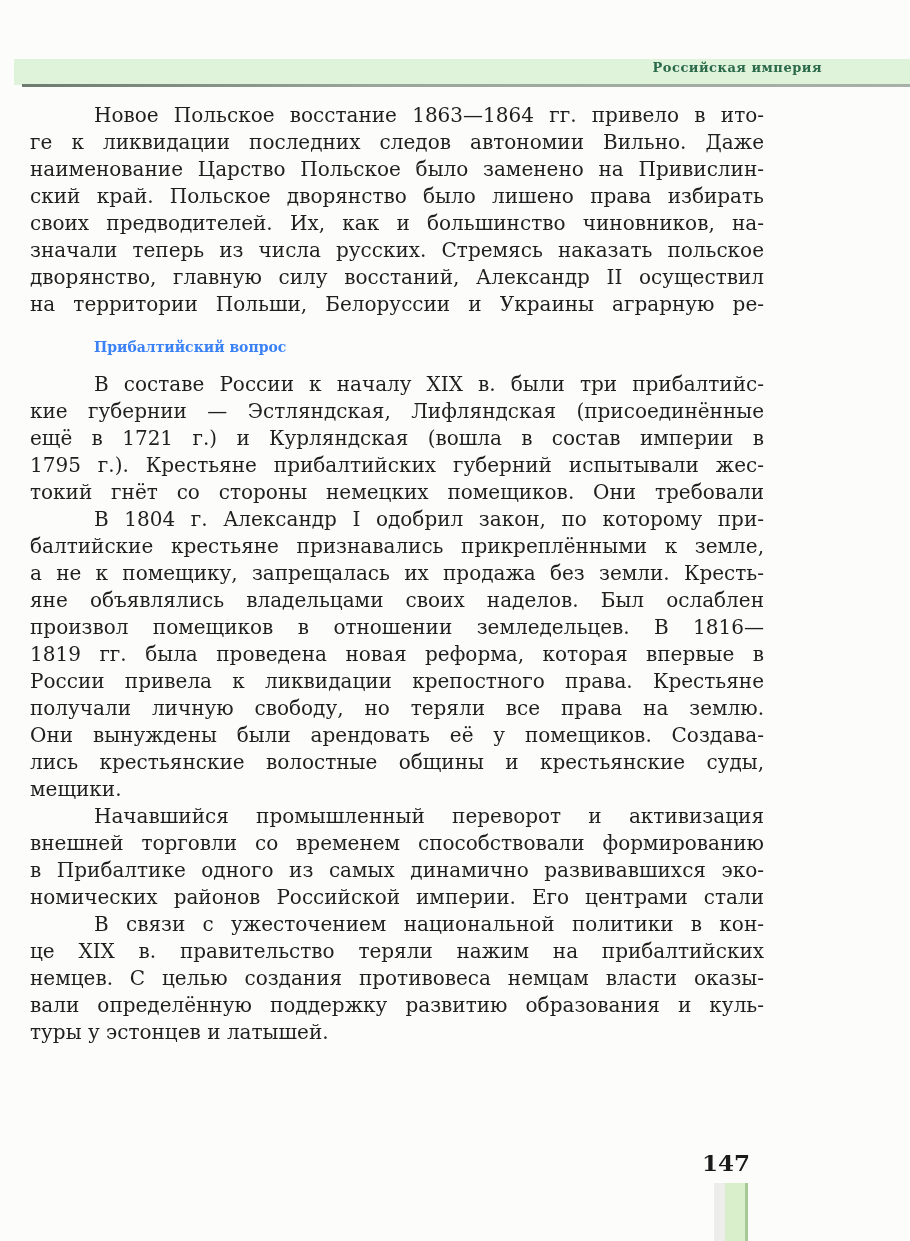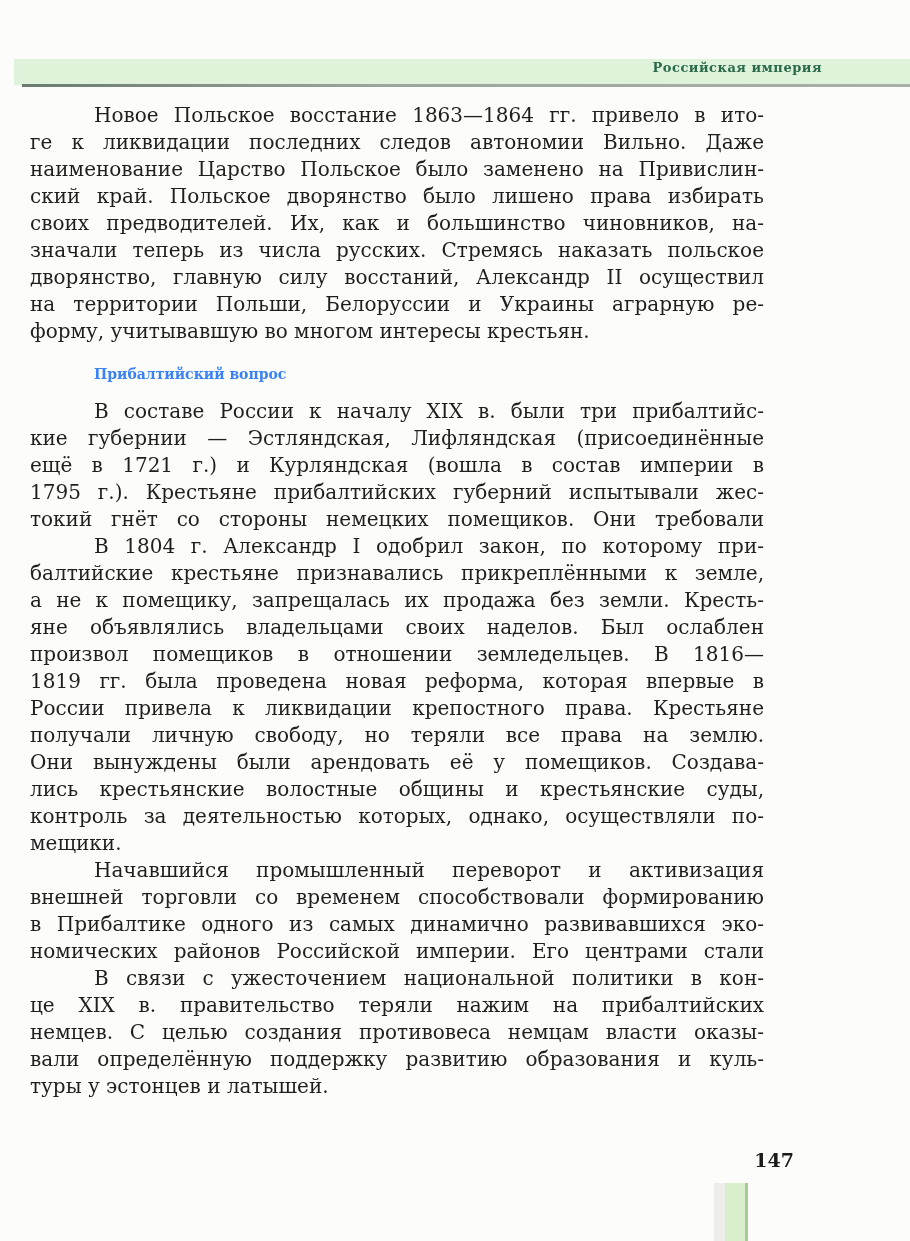--- a/index.html
+++ b/index.html
@@ -62,24 +62,23 @@
     line-height: 27px;
   }
 
   
   .page-number {
     position: absolute;
     top: 1149px;
     left: 700px;
     width: 50px;
     text-align: right;
-    font-size: 19px;
+    font-size: 23px;
     font-weight: bold;
     color: #1b1b1b;
-    margin-left: 44px;
   }
 
   
   .bookmark-bar {
     position: absolute;
     left: 714px; top: 1183px;
     width: 20px; height: 58px;
     background: #d9eecb;
     border-left: 11px solid #ededeb;
     border-right: 3px solid #a6c997;
@@ -96,21 +95,20 @@
 
   <div class="para">
     <div class="ln first">Новое Польское восстание 1863—1864 гг. привело в ито-</div>
     <div class="ln">ге к ликвидации последних следов автономии Вильно. Даже</div>
     <div class="ln">наименование Царство Польское было заменено на Привислин-</div>
     <div class="ln">ский край. Польское дворянство было лишено права избирать</div>
     <div class="ln">своих предводителей. Их, как и большинство чиновников, на-</div>
     <div class="ln">значали теперь из числа русских. Стремясь наказать польское</div>
     <div class="ln">дворянство, главную силу восстаний, Александр II осуществил</div>
     <div class="ln">на территории Польши, Белоруссии и Украины аграрную ре-</div>
-    <div class="ln last">форму, учитывавшую во многом интересы крестьян.</div>
   </div>
 
   <h2 class="heading">Прибалтийский вопрос</h2>
 
   <div class="para">
     <div class="ln first">В составе России к началу XIX в. были три прибалтийс-</div>
     <div class="ln">кие губернии — Эстляндская, Лифляндская (присоединённые</div>
     <div class="ln">ещё в 1721 г.) и Курляндская (вошла в состав империи в</div>
     <div class="ln">1795 г.). Крестьяне прибалтийских губерний испытывали жес-</div>
     <div class="ln">токий гнёт со стороны немецких помещиков. Они требовали</div>
@@ -120,21 +118,20 @@
     <div class="ln first">В 1804 г. Александр I одобрил закон, по которому при-</div>
     <div class="ln">балтийские крестьяне признавались прикреплёнными к земле,</div>
     <div class="ln">а не к помещику, запрещалась их продажа без земли. Кресть-</div>
     <div class="ln">яне объявлялись владельцами своих наделов. Был ослаблен</div>
     <div class="ln">произвол помещиков в отношении земледельцев. В 1816—</div>
     <div class="ln">1819 гг. была проведена новая реформа, которая впервые в</div>
     <div class="ln">России привела к ликвидации крепостного права. Крестьяне</div>
     <div class="ln">получали личную свободу, но теряли все права на землю.</div>
     <div class="ln">Они вынуждены были арендовать её у помещиков. Создава-</div>
     <div class="ln">лись крестьянские волостные общины и крестьянские суды,</div>
-    <div class="ln">контроль за деятельностью которых, однако, осуществляли по-</div>
     <div class="ln last">мещики.</div>
   </div>
 
   <div class="para">
     <div class="ln first">Начавшийся промышленный переворот и активизация</div>
     <div class="ln">внешней торговли со временем способствовали формированию</div>
     <div class="ln">в Прибалтике одного из самых динамично развивавшихся эко-</div>
     <div class="ln">номических районов Российской империи. Его центрами стали</div>
   </div>
 

